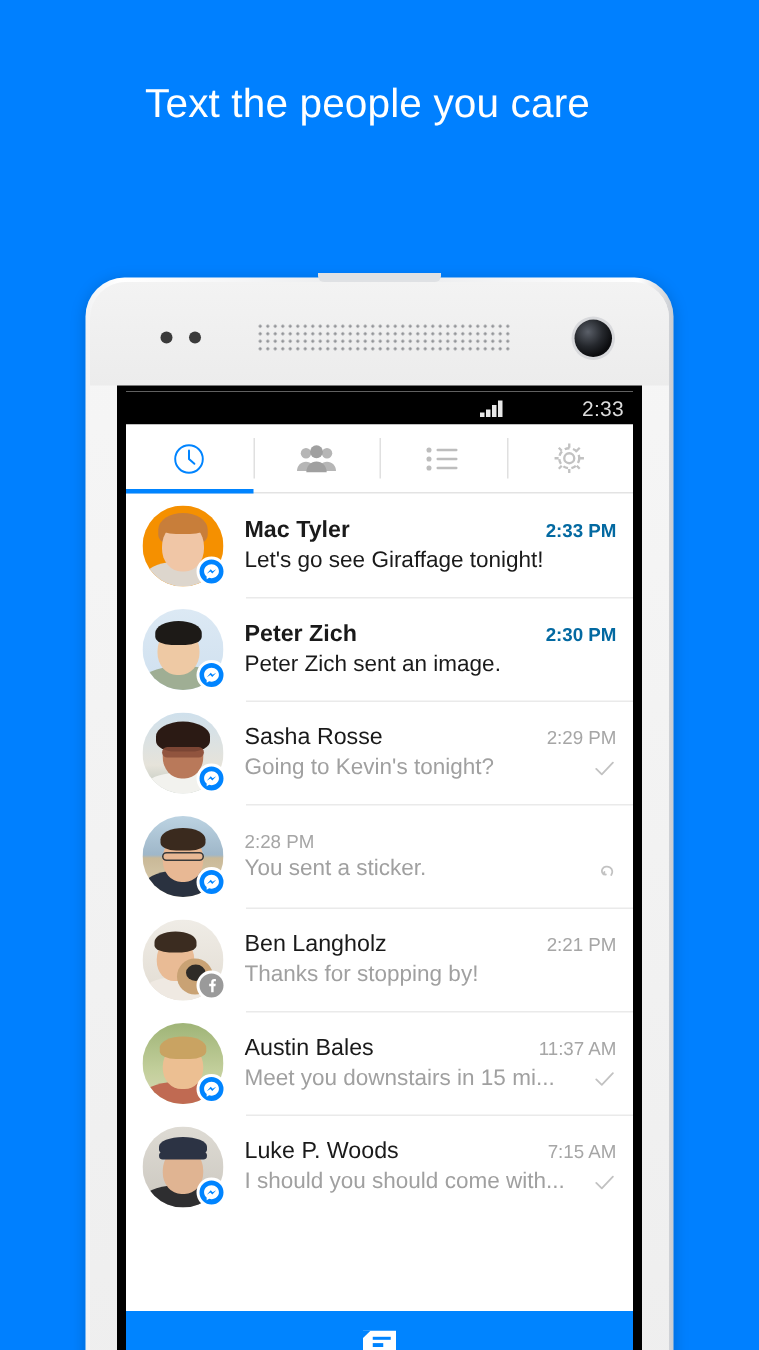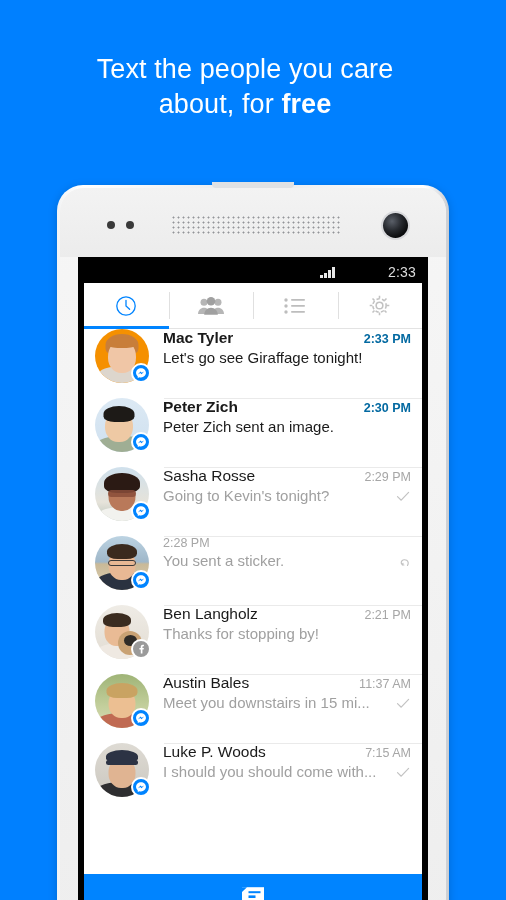--- a/index.html
+++ b/index.html
@@ -143,21 +143,21 @@
     position:absolute;
     left:0; right:0; bottom:-1px;
     height:3px; background:#0084ff;
   }
   .tab svg { display:block; }
 
   
   .threads { flex:1 1 auto; background:#fff; overflow:hidden; }
   .thread {
     display:flex;
-    align-items:flex-start;
+    align-items:center;
     height:69px;
     padding:0 11px 0 11px;
     position:relative;
   }
   .thread + .thread::before {
     content:"";
     position:absolute; left:80px; right:0; top:0;
     height:1px; background:#eaeaea;
   }
   .avatar-wrap {
@@ -237,21 +237,20 @@
   .ph .body {
     position:absolute; bottom:0; left:50%; transform:translateX(-50%);
     border-radius:50% 50% 0 0;
   }
 </style>
 </head>
 <body>
 
 <div class="headline">
   <div>Text the people you care</div>
-  <div><span>about, for </span><span class="bold">free</span></div>
 </div>
 
 <div class="phone">
   <div class="phone-top-nub"></div>
   <div class="phone-inner">
 
     <div class="bezel-top">
       <div class="sensor-dots">
         <span class="sensor-dot"></span>
         <span class="sensor-dot"></span>

